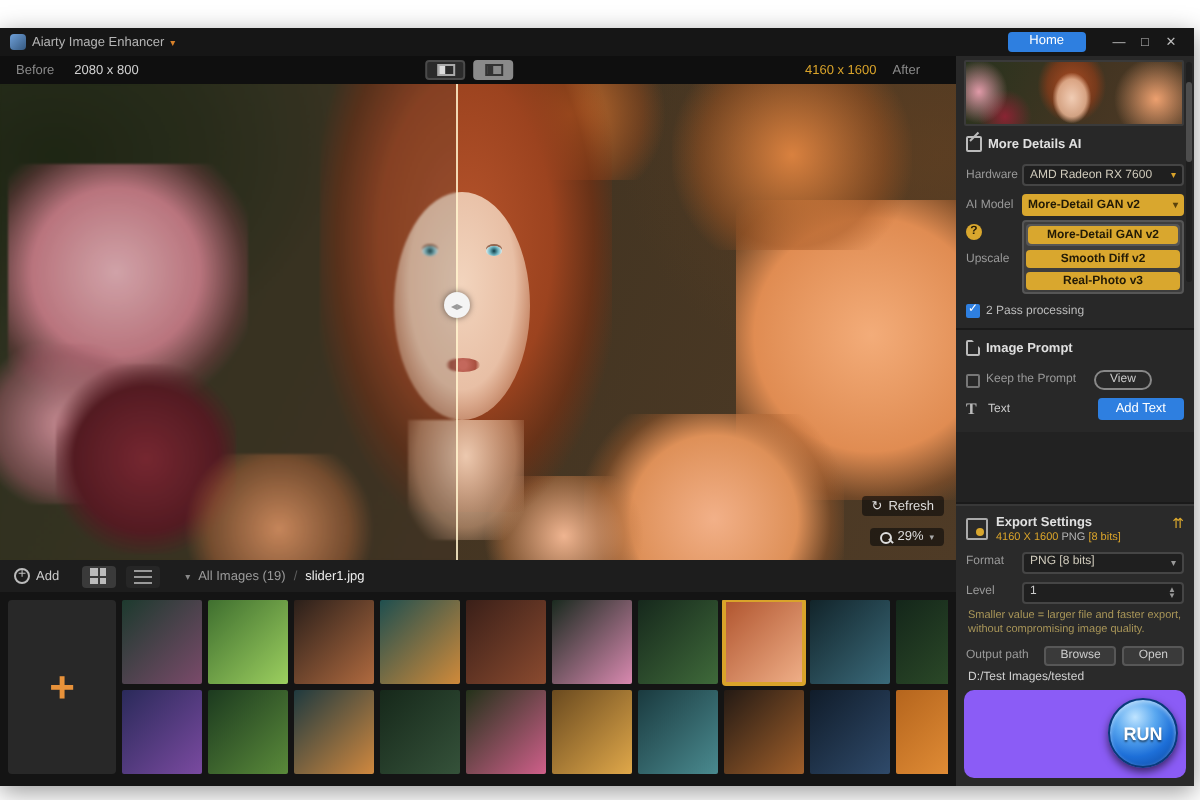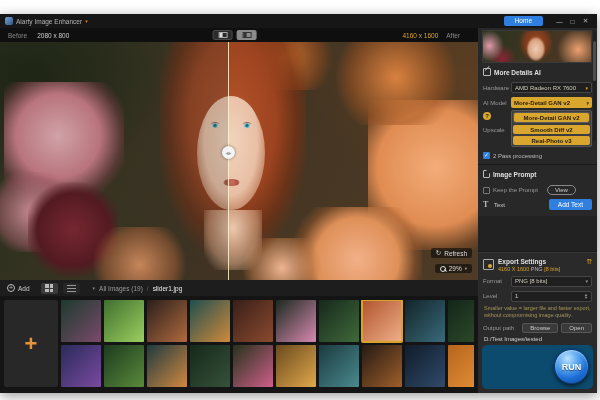--- a/index.html
+++ b/index.html
@@ -185,21 +185,21 @@
     flex:1; display:flex; align-items:center; padding:0 3px; color:#ccc; }
   .stepper { margin-left:auto; display:flex; flex-direction:column; line-height:3px; }
   .stepper span { font-size:4px; color:#999; cursor:pointer; }
   .hint { margin:3px 6px 0; color:#a89558; font-size:5.5px; line-height:1.3; }
   .out-row { display:flex; align-items:center; padding:0 5px; margin-top:4px; }
   .out-lbl { color:#999; }
   .out-btns { margin-left:auto; display:flex; gap:3px; }
   .sm-btn { background:#3a3a3a; border:1px solid #575757; border-radius:2px; color:#ccc;
     padding:1px 7px; cursor:pointer; }
   .path { color:#d0d0d0; padding:3px 6px 0; font-size:6px; }
-  .footer { margin:3px 4px 4px; background:#0c4a6e; border-radius:5px; height:44px; position:relative; }
+  .footer { margin:3px 4px 4px; background:#8b5cf6; border-radius:5px; height:44px; position:relative; }
   .run-btn { position:absolute; right:4px; top:4px; width:35px; height:35px; border-radius:50%;
     background:radial-gradient(circle at 38% 26%, #bfe4ff 0%, #5aa8f0 32%, #1d6fd8 62%, #0b4399 100%);
     border:1px solid #0a3a7a; box-shadow:0 2px 4px rgba(0,0,0,.6), inset 0 1px 2px rgba(255,255,255,.55);
     color:#fff; font-weight:bold; font-size:9px; display:flex; align-items:center; justify-content:center;
     text-shadow:0 1px 1px rgba(0,0,0,.5); cursor:pointer; }
   .scrollbar { position:absolute; right:1px; top:3px; width:3px; height:110px; background:#1f1f1f; border-radius:2px; }
   .scroll-thumb { position:absolute; left:0; top:10px; width:3px; height:40px; background:#4d4d4d; border-radius:2px; cursor:grab; }
 </style>
 </head>
 <body>

